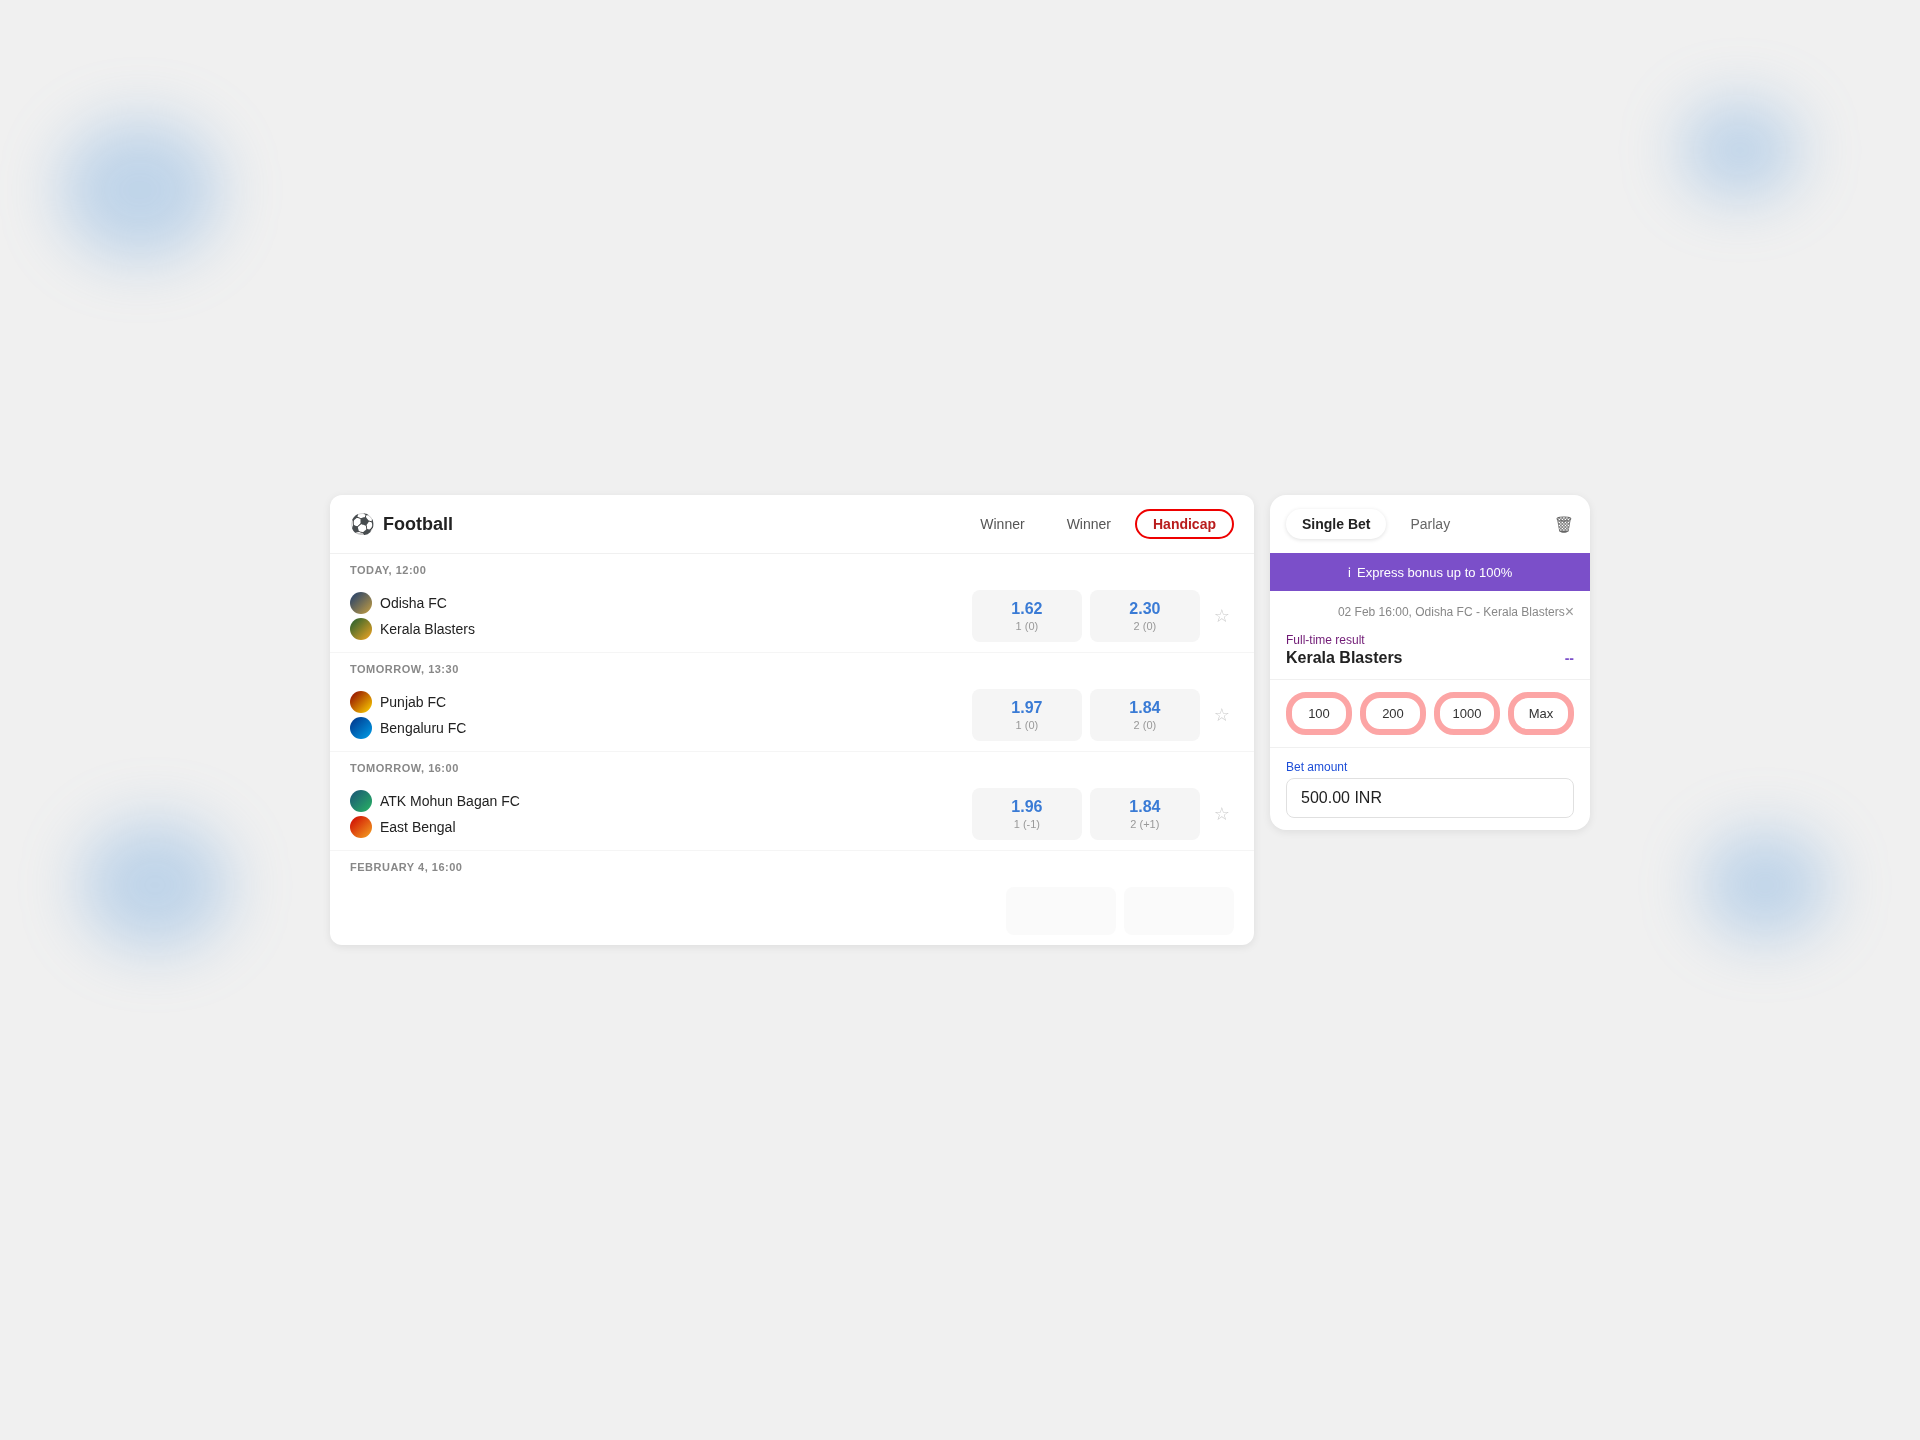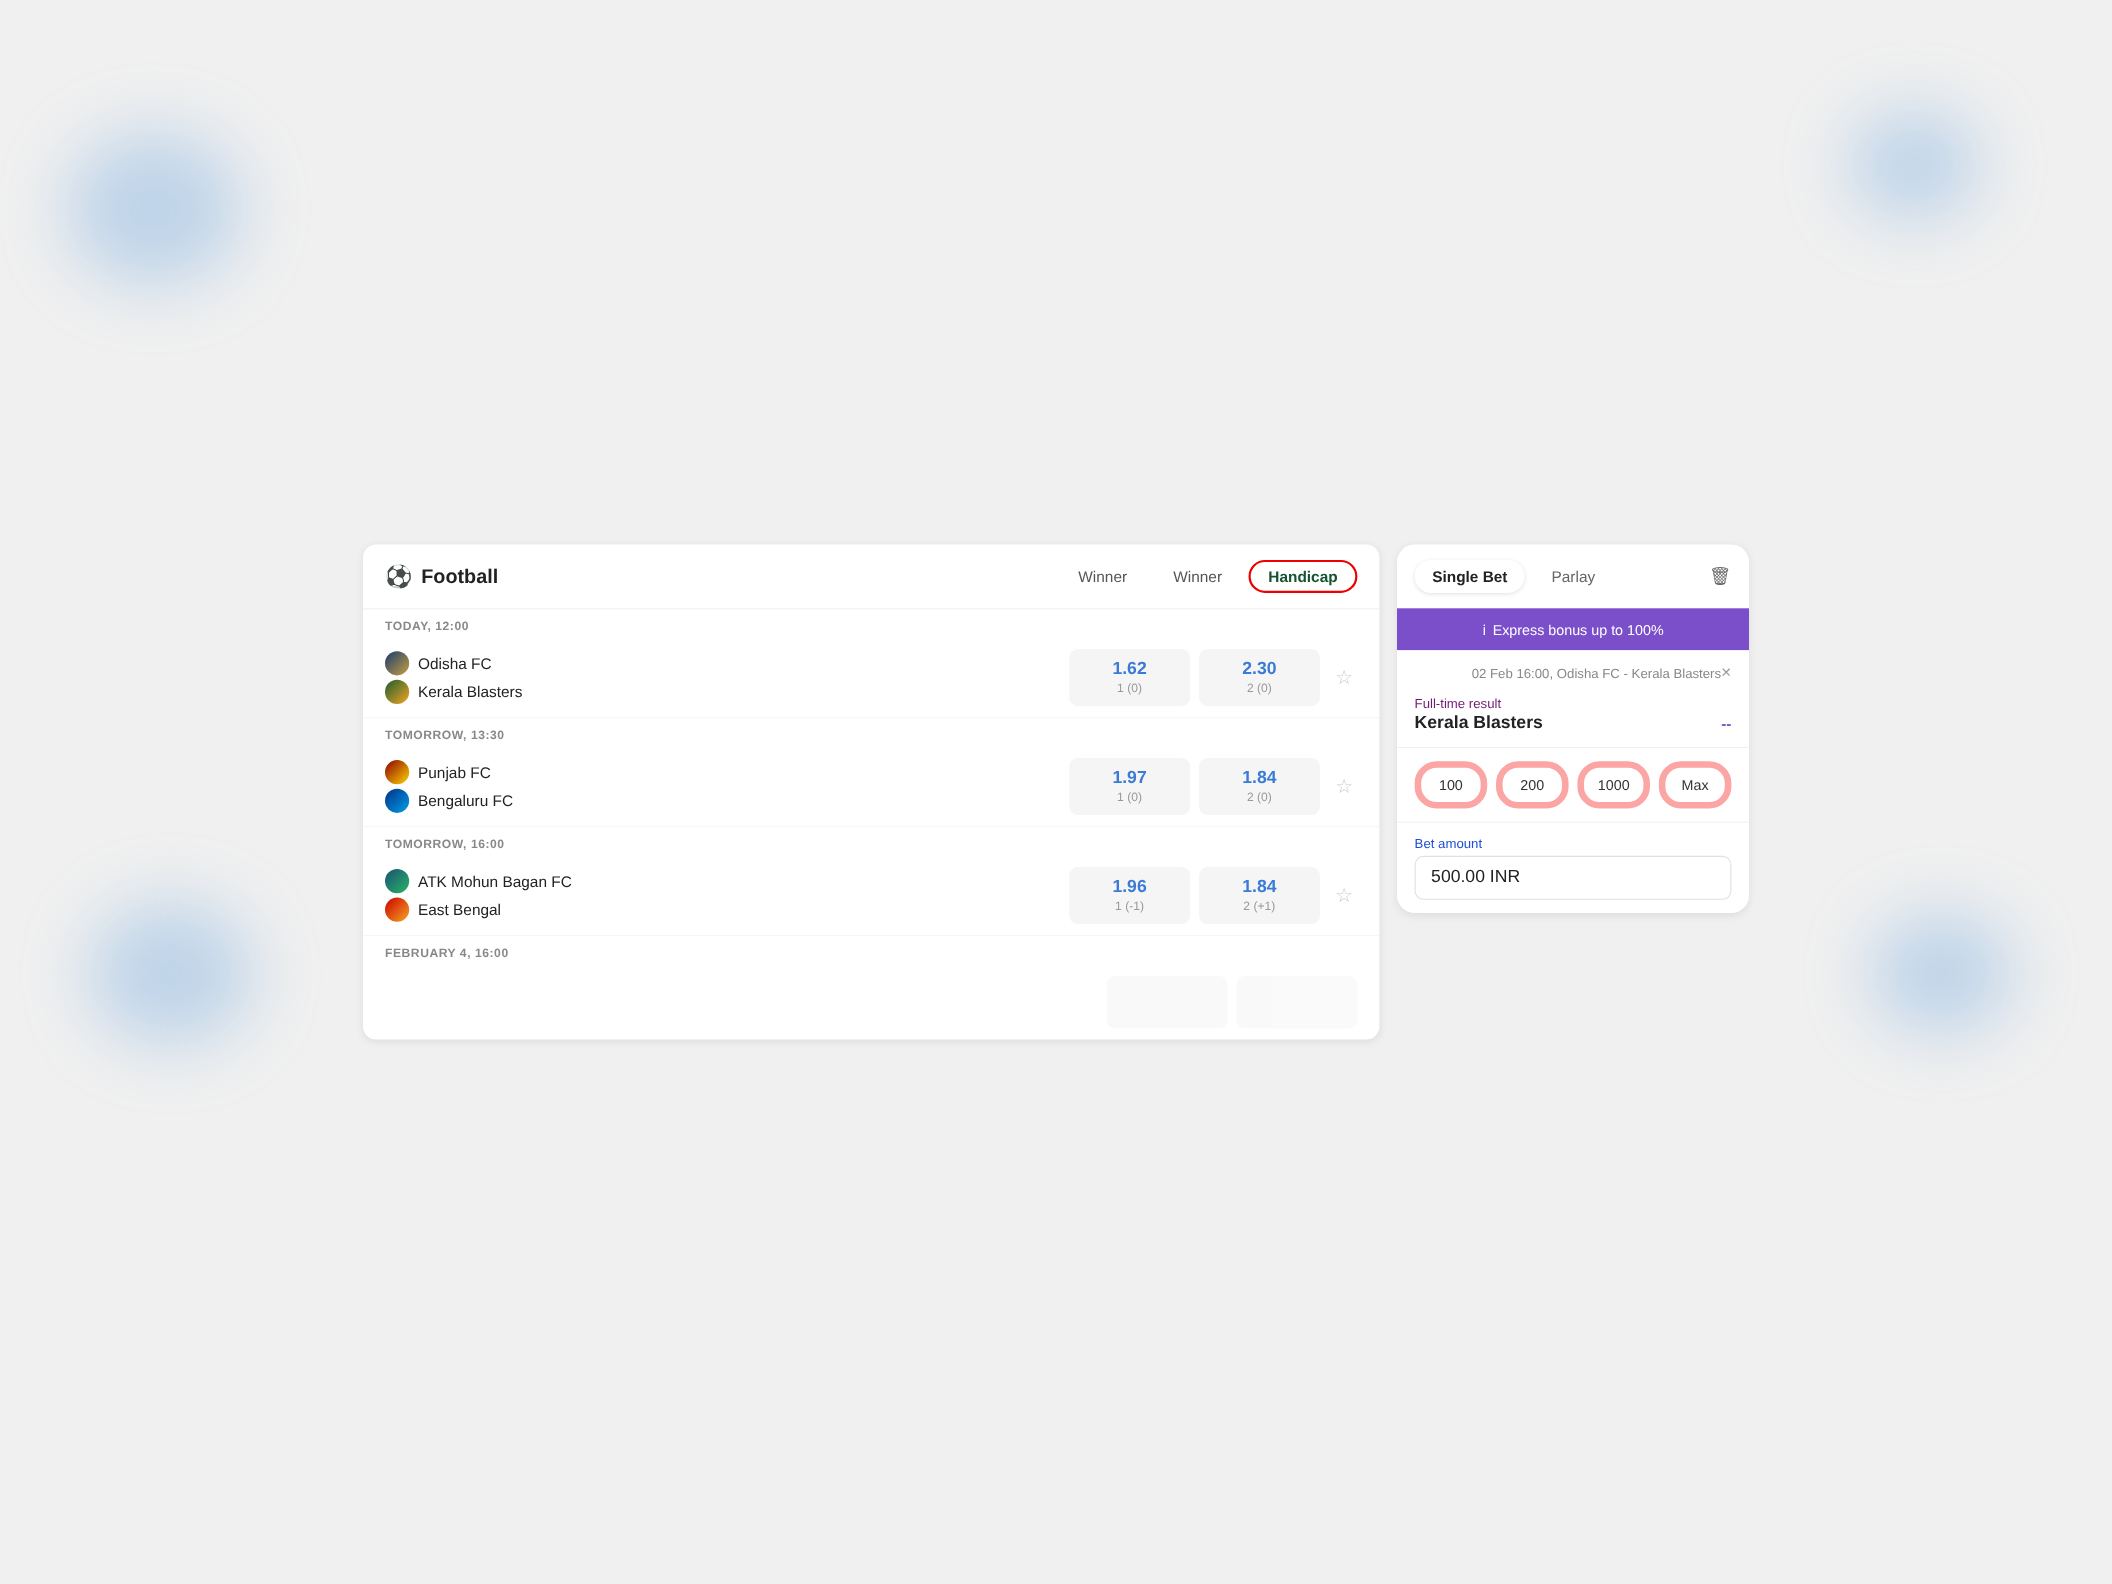--- a/index.html
+++ b/index.html
@@ -73,21 +73,21 @@
       background: transparent;
       color: #555;
       font-size: 14px;
       cursor: pointer;
       font-weight: 400;
     }
 
     .market-tab.active {
       border: 2px solid #e00;
       background: transparent;
-      color: #14532d;
+      color: #b91c1c;
       font-weight: 600;
       padding: 5px 16px;
     }
 
     .match-section-label {
       font-size: 11px;
       font-weight: 700;
       color: #888;
       letter-spacing: 0.5px;
       padding: 10px 20px 4px;

